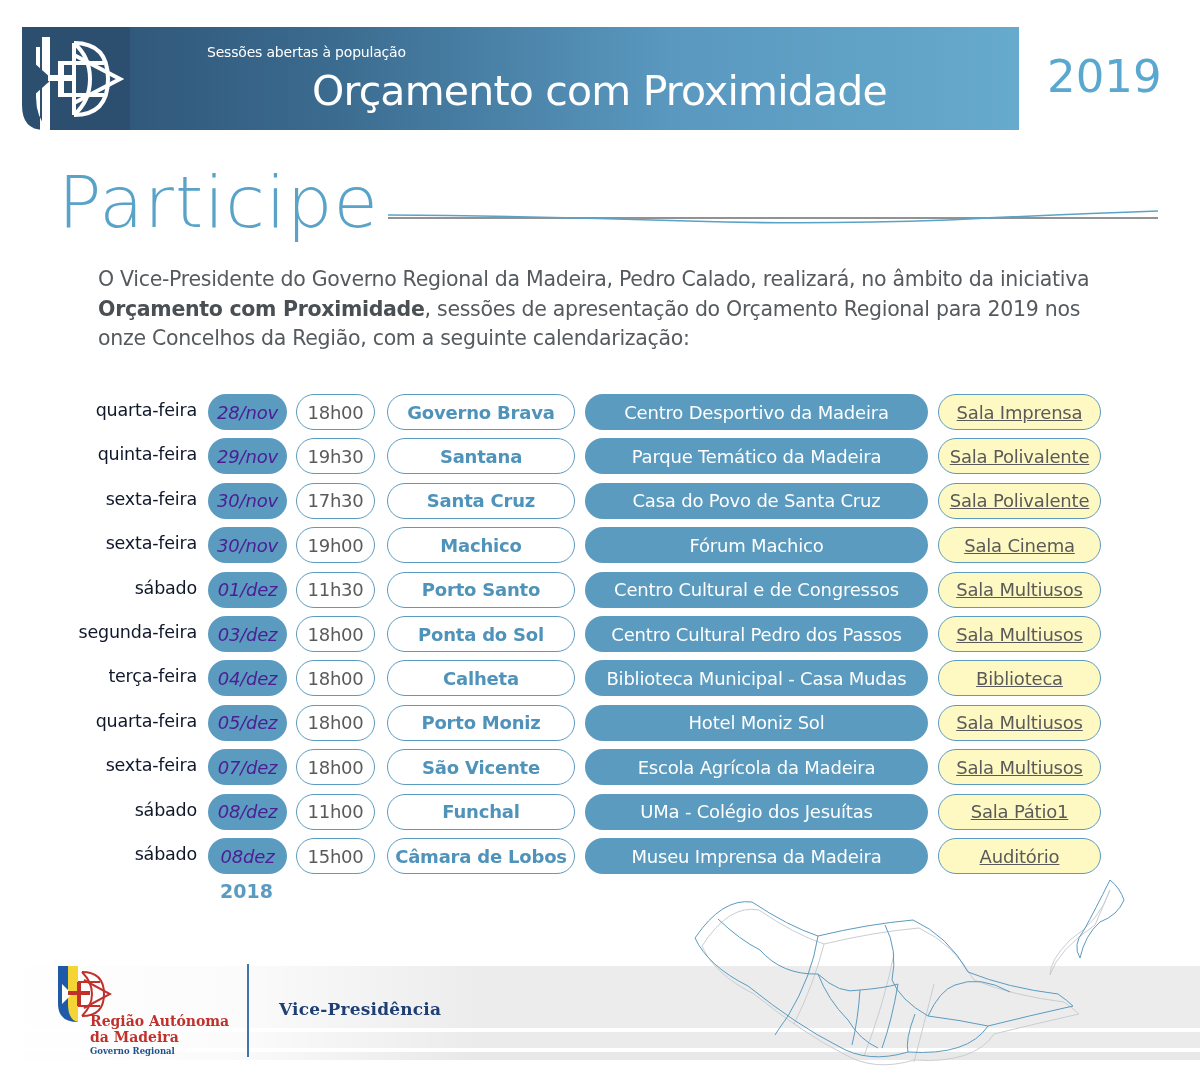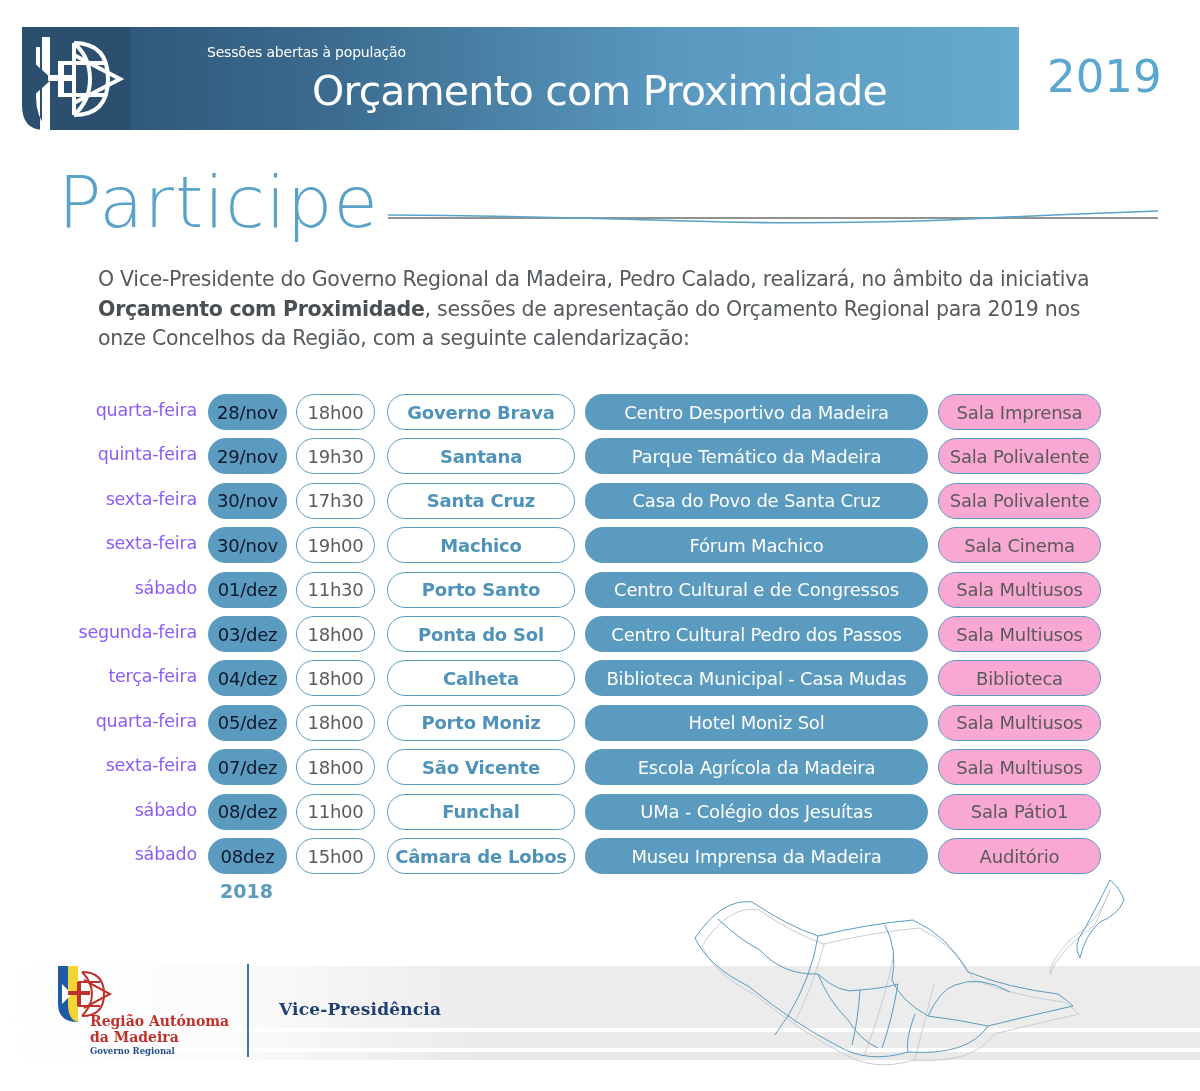--- a/index.html
+++ b/index.html
@@ -38,33 +38,33 @@
   .intro {
     position: absolute; left: 98px; top: 265px; width: 1010px;
     color: #555a5e; font-size: 20.5px; line-height: 29.5px; letter-spacing: -0.3px;
   }
   .intro b { color: #4a4f53; font-weight: bold; }
 
   
   .schedule { position: absolute; left: 0; top: 394px; width: 1200px; }
   .row { position: absolute; left: 0; width: 1200px; height: 36px; }
   .weekday {
-    position: absolute; right: 1003px; top: 6px; color: #8b5cf6;
+    position: absolute; right: 1003px; top: 6px; color: #0f172a;
     font-size: 17.5px; white-space: nowrap; letter-spacing: -0.2px; text-align: center;
   }
   .pill {
     position: absolute; top: 0; height: 36px; border-radius: 18px;
     display: flex; align-items: center; justify-content: center;
     white-space: nowrap; font-size: 18px; letter-spacing: -0.2px;
   }
-  .pill.date { left: 208px; width: 79px; background: #5b9bbf; color: #0f172a; }
+  .pill.date { left: 208px; width: 79px; background: #5b9bbf; color: #4c1d95; font-style: italic; }
   .pill.time { left: 296px; width: 79px; border: 1.5px solid #5b9bbf; color: #5a5a5a; background: #fff; }
   .pill.council { left: 387px; width: 188px; border: 1.5px solid #5b9bbf; color: #4f93bb; font-weight: bold; background: #fff; }
   .pill.venue { left: 585px; width: 343px; background: #5b9bbf; color: #ffffff; }
-  .pill.room { left: 938px; width: 163px; border: 1.5px solid #5b9bbf; color: #5a5a5a; background: #f9a8d4; }
+  .pill.room { left: 938px; width: 163px; border: 1.5px solid #5b9bbf; color: #5a5a5a; background: #fef9c3; text-decoration: underline; }
   .schedule-year {
     position: absolute; left: 220px; top: 880px; color: #5b9bbf;
     font-size: 19px; font-weight: bold;
   }
 
   
   .footer-band {
     position: absolute; left: 0; top: 966px; width: 1200px; height: 100px;
     background: linear-gradient(180deg, #ececec 0%, #ececec 62%, #ffffff 62%, #ffffff 66%, #ebebeb 66%, #ebebeb 82%, #ffffff 82%, #ffffff 86%, #e8e8e8 86%, #e8e8e8 94%, #ffffff 94%);
   }

